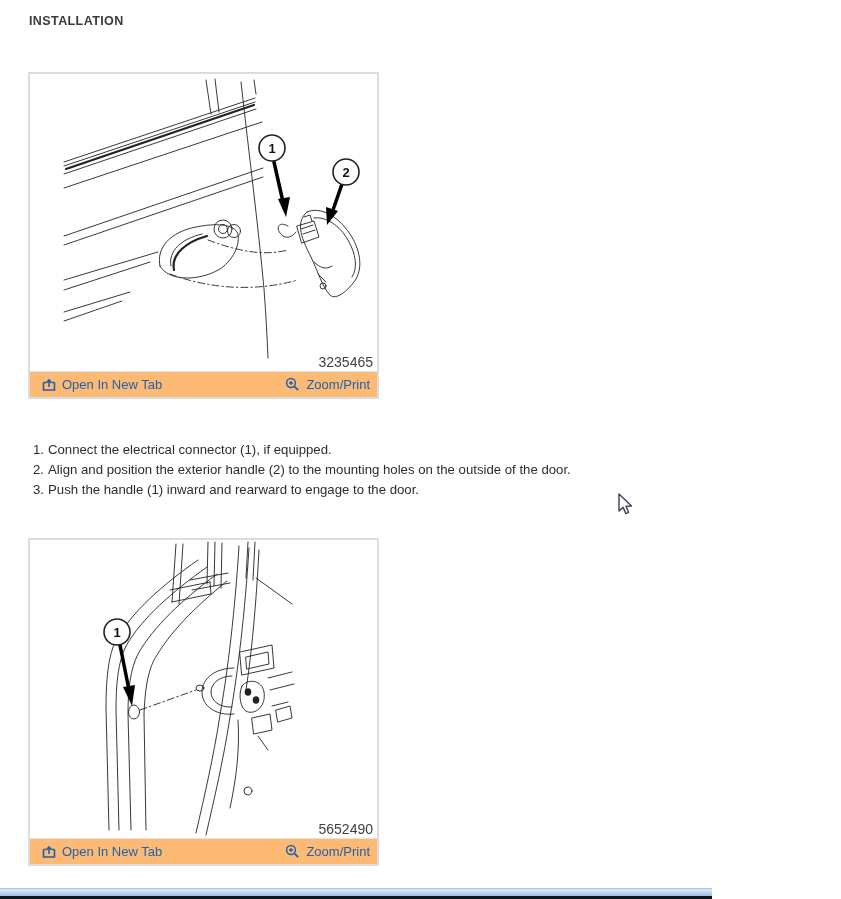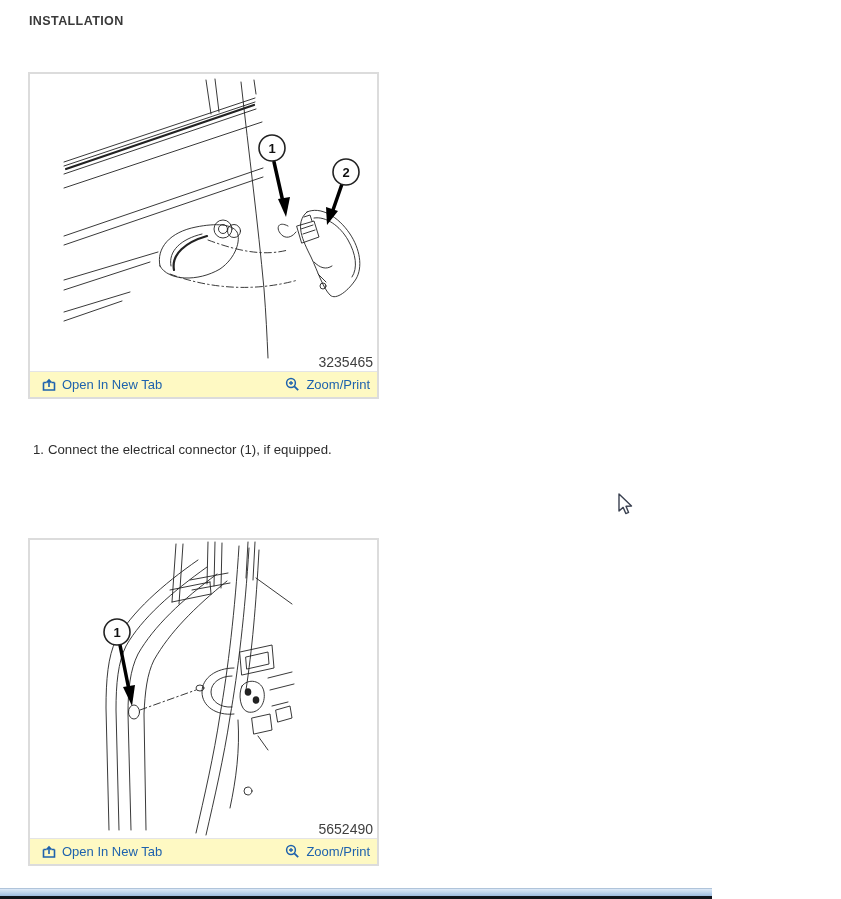--- a/index.html
+++ b/index.html
@@ -7,21 +7,21 @@
   .page{position:relative;width:712px;height:899px;background:#ffffff;overflow:hidden;}
 
   .page-title{position:absolute;left:29px;top:14px;font-size:12.5px;font-weight:bold;
     color:#3a3a3a;letter-spacing:0.4px;}
 
   .figure{position:absolute;left:28px;width:351px;border:2px solid #dcdcdc;
     background:#fff;box-sizing:border-box;}
   .fig-canvas{position:relative;width:347px;height:297px;background:#fff;}
   .fig-canvas svg.art{display:block;}
   .fig-num{position:absolute;right:4px;bottom:1px;font-size:14px;color:#3f3f3f;}
-  .fig-toolbar{height:26px;background:#fef9c3;border-top:1px solid #e4e4e6;
+  .fig-toolbar{height:26px;background:#fdba74;border-top:1px solid #e4e4e6;
     display:flex;align-items:center;justify-content:space-between;padding:0 7px 0 12px;
     box-sizing:border-box;}
   .fig-link{display:flex;align-items:center;gap:6px;color:#1e62ad;font-size:13px;
     text-decoration:none;cursor:pointer;}
   .fig-link svg{flex:0 0 auto;}
 
   .steps{position:absolute;left:33px;top:440px;font-size:13.2px;color:#2d2d2d;
     line-height:20.2px;white-space:nowrap;}
   .step .step-num{margin-right:4px;}
 
@@ -124,20 +124,26 @@
           <path d="M9.3,9.3 L13.2,13.2" stroke="#1e62ad" stroke-width="1.8" fill="none"></path>
         </svg>
         <span>Zoom/Print</span>
       </a>
     </div>
   </div>
 
   <div class="steps">
     <div class="step">
       <span class="step-num">1.</span><span>Connect the electrical connector (1), if equipped.</span>
+    </div>
+    <div class="step">
+      <span class="step-num">2.</span><span>Align and position the exterior handle (2) to the mounting holes on the outside of the door.</span>
+    </div>
+    <div class="step">
+      <span class="step-num">3.</span><span>Push the handle (1) inward and rearward to engage to the door.</span>
     </div>
   </div>
 
   <div class="figure" style="top:538px;">
     <div class="fig-canvas" style="height:298px;">
       <svg class="art" width="347" height="298" viewBox="0 0 347 298">
 
         <path d="M146,4 L142,62"></path>
           <path d="M153,4 L149,64"></path>
         <path d="M178,2 L177,44"></path>

